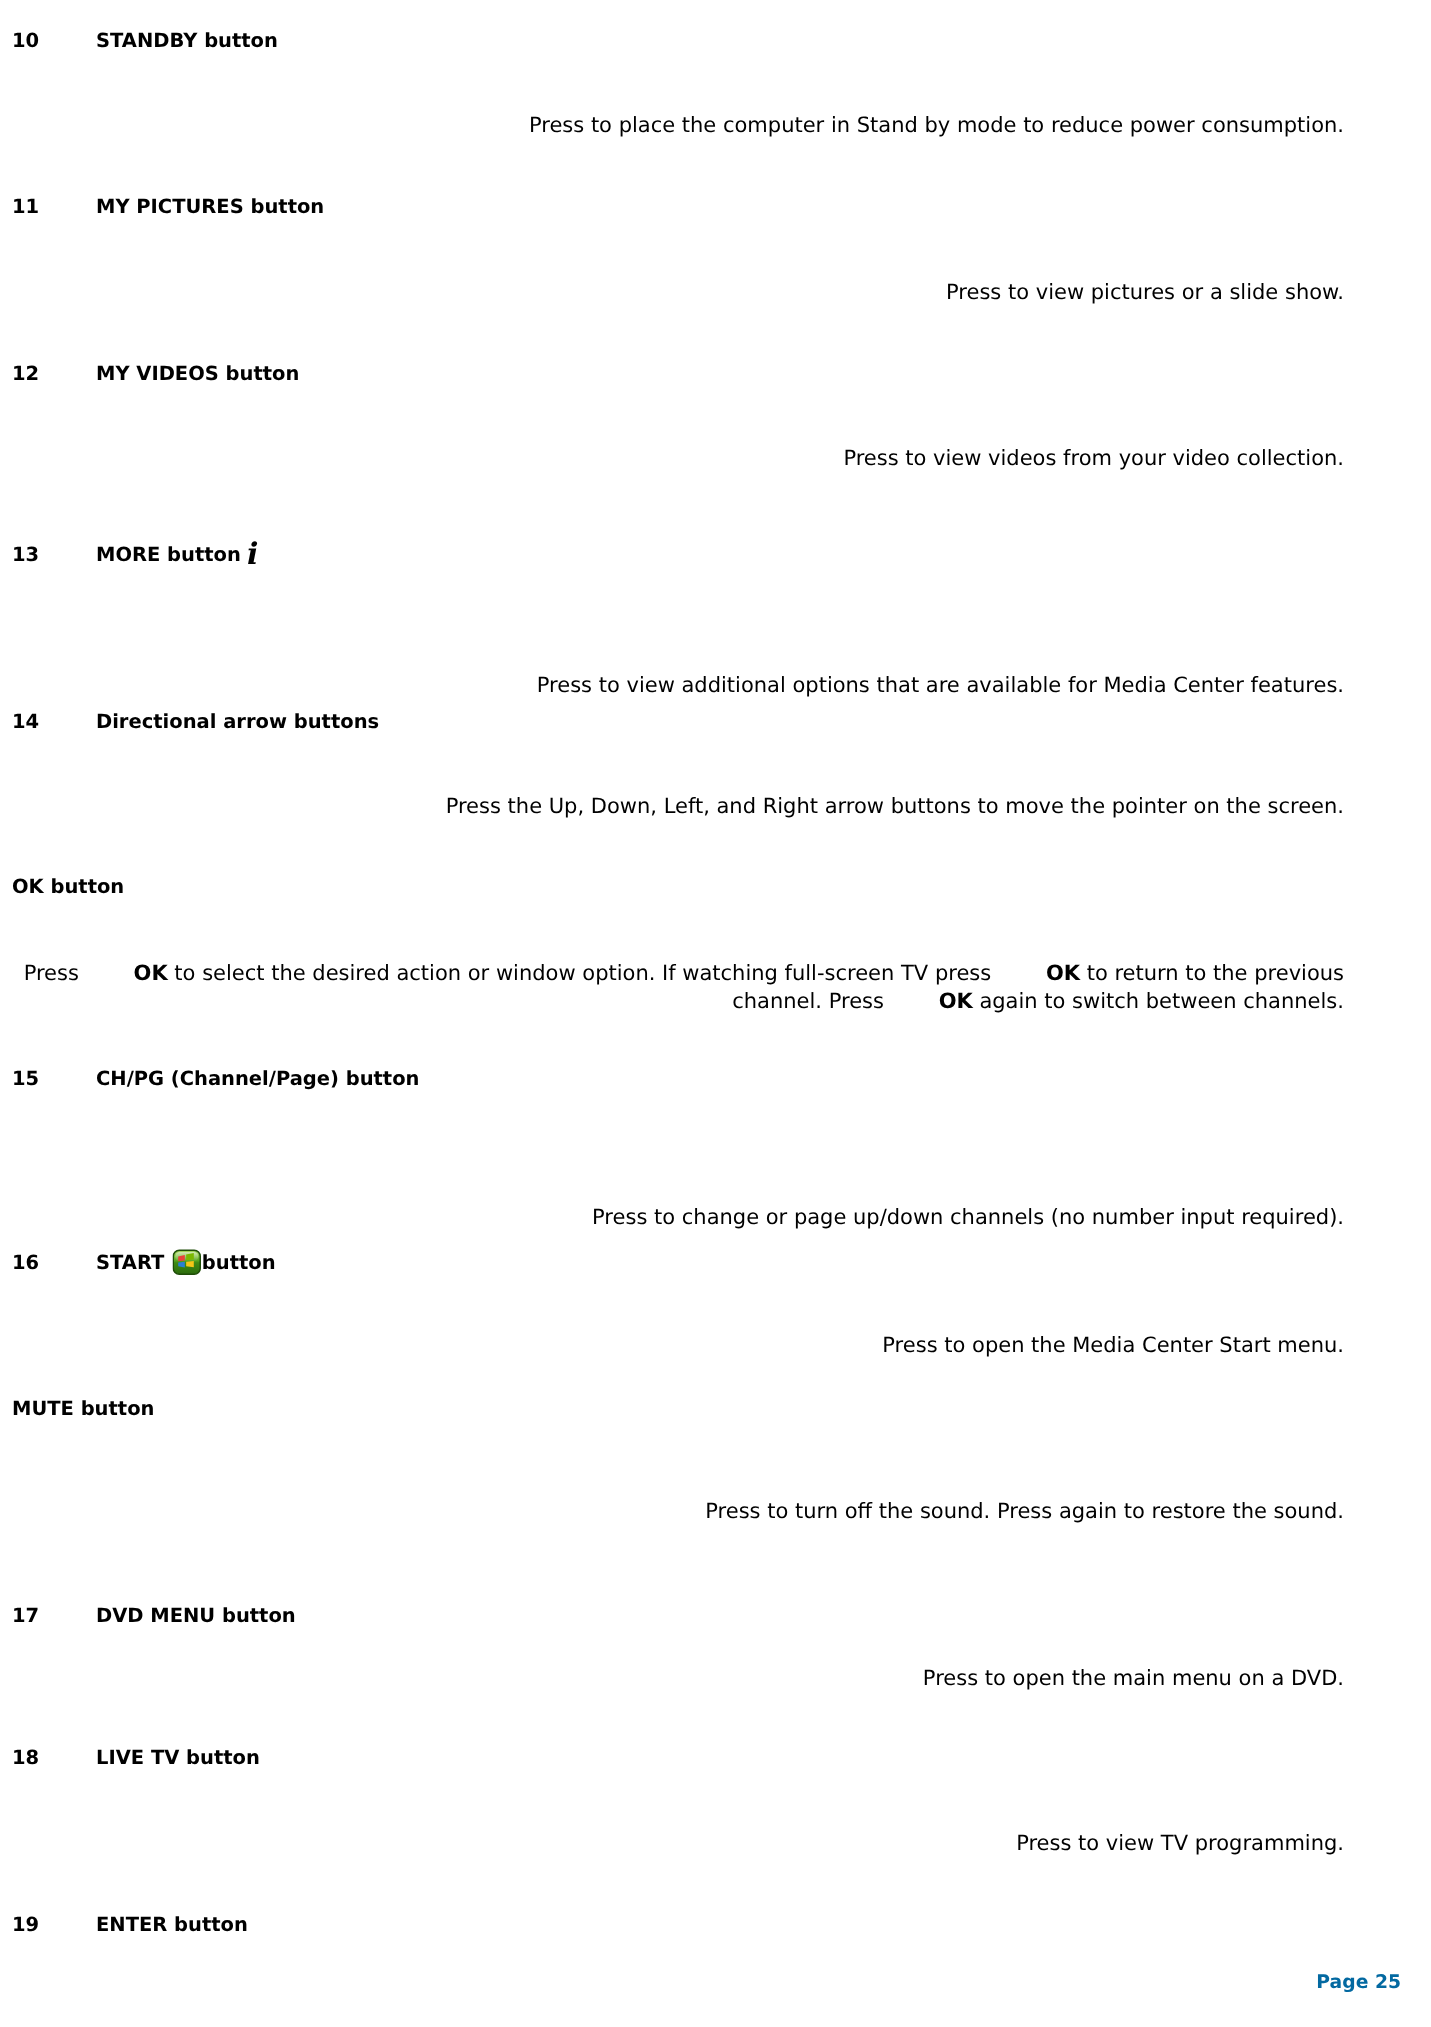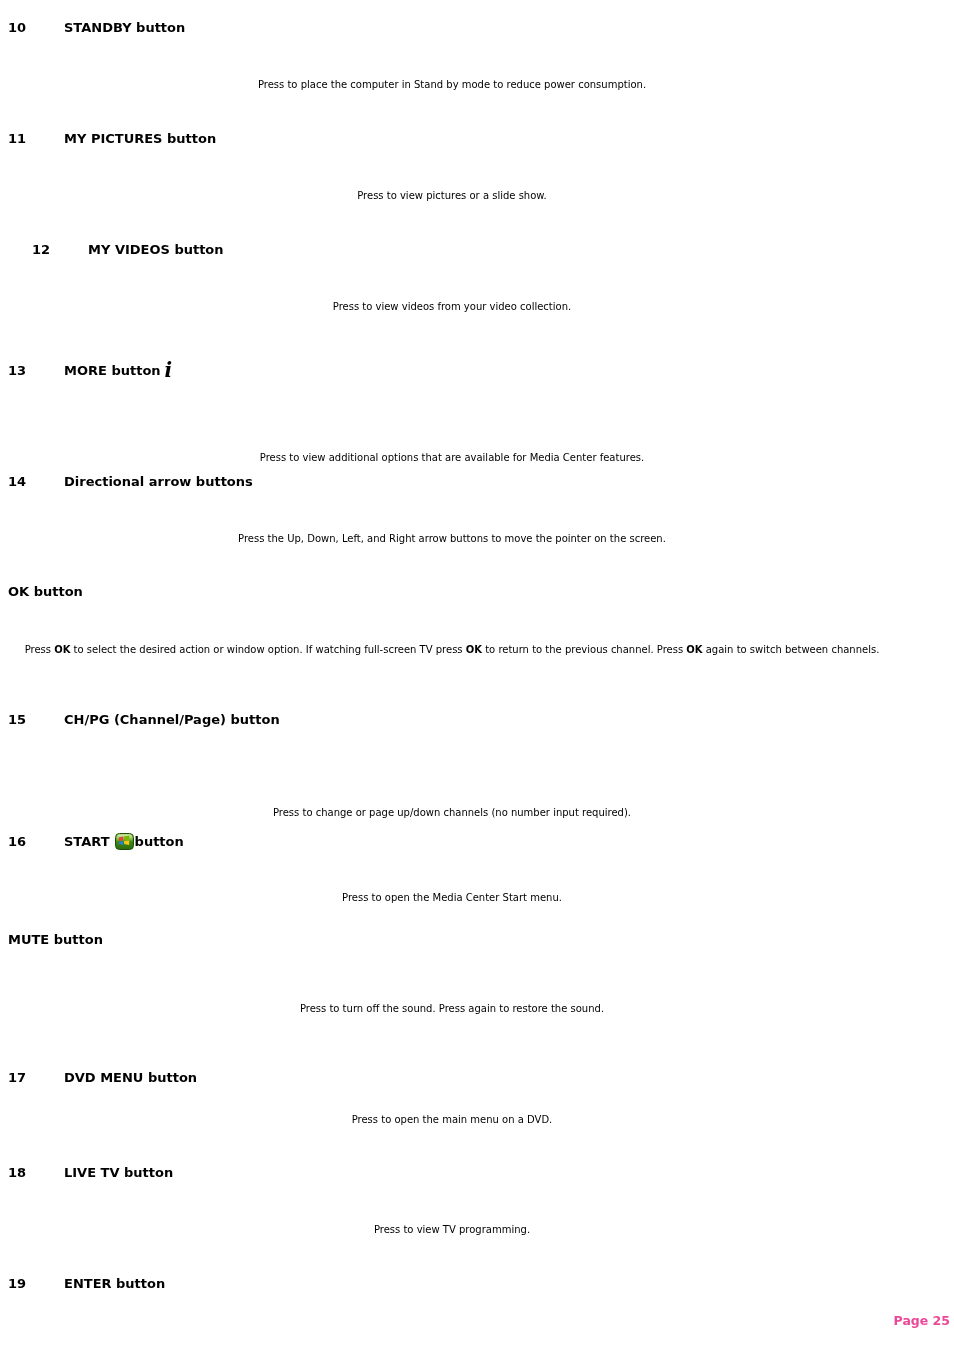--- a/index.html
+++ b/index.html
@@ -81,38 +81,38 @@
     height: 19px;
     vertical-align: -5px;
     margin: 0 1px 0 5px;
     position: relative;
     top: 0;
   }
   .start-icon svg { display: block; }
 
   
   .body-text {
-    font-size: 10px;
+    font-size: 14px;
     line-height: 19px;
     color: #000000;
     margin: 0;
     padding: 0;
-    text-align: center;
-  }
-  .body-text b { font-weight: bold; }
+    text-align: right;
+  }
+  .body-text b { font-weight: bold; margin-left: 32px; }
 
   
   .footer {
     position: absolute;
-    right: 4px;
+    right: 20px;
     top: 1313px;
     font-size: 12.5px;
     font-weight: bold;
     line-height: 15px;
-    color: #ec4899;
+    color: #0369a1;
     text-align: right;
   }
 
   
   .abs { position: absolute; left: 0; }
 </style>
 </head>
 <body>
 
 <div class="page">
@@ -125,21 +125,21 @@
     </div>
     <p class="abs body-text" style="top:75px;width:888px;">Press to place the computer in Stand by mode to reduce power consumption.</p>
 
     <div class="abs entry" style="top:131px;">
       <div class="heading">
         <span class="num">11</span><span class="label">MY PICTURES button</span>
       </div>
     </div>
     <p class="abs body-text" style="top:186px;width:888px;">Press to view pictures or a slide show.</p>
 
-    <div class="abs entry" style="top:242px;margin-left:24px;">
+    <div class="abs entry" style="top:242px;">
       <div class="heading">
         <span class="num">12</span><span class="label">MY VIDEOS button</span>
       </div>
     </div>
     <p class="abs body-text" style="top:297px;width:888px;">Press to view videos from your video collection.</p>
 
     <div class="abs entry" style="top:363px;">
       <div class="heading">
         <span class="num">13</span><span class="label">MORE button</span><span class="more-glyph">i</span>
       </div>

